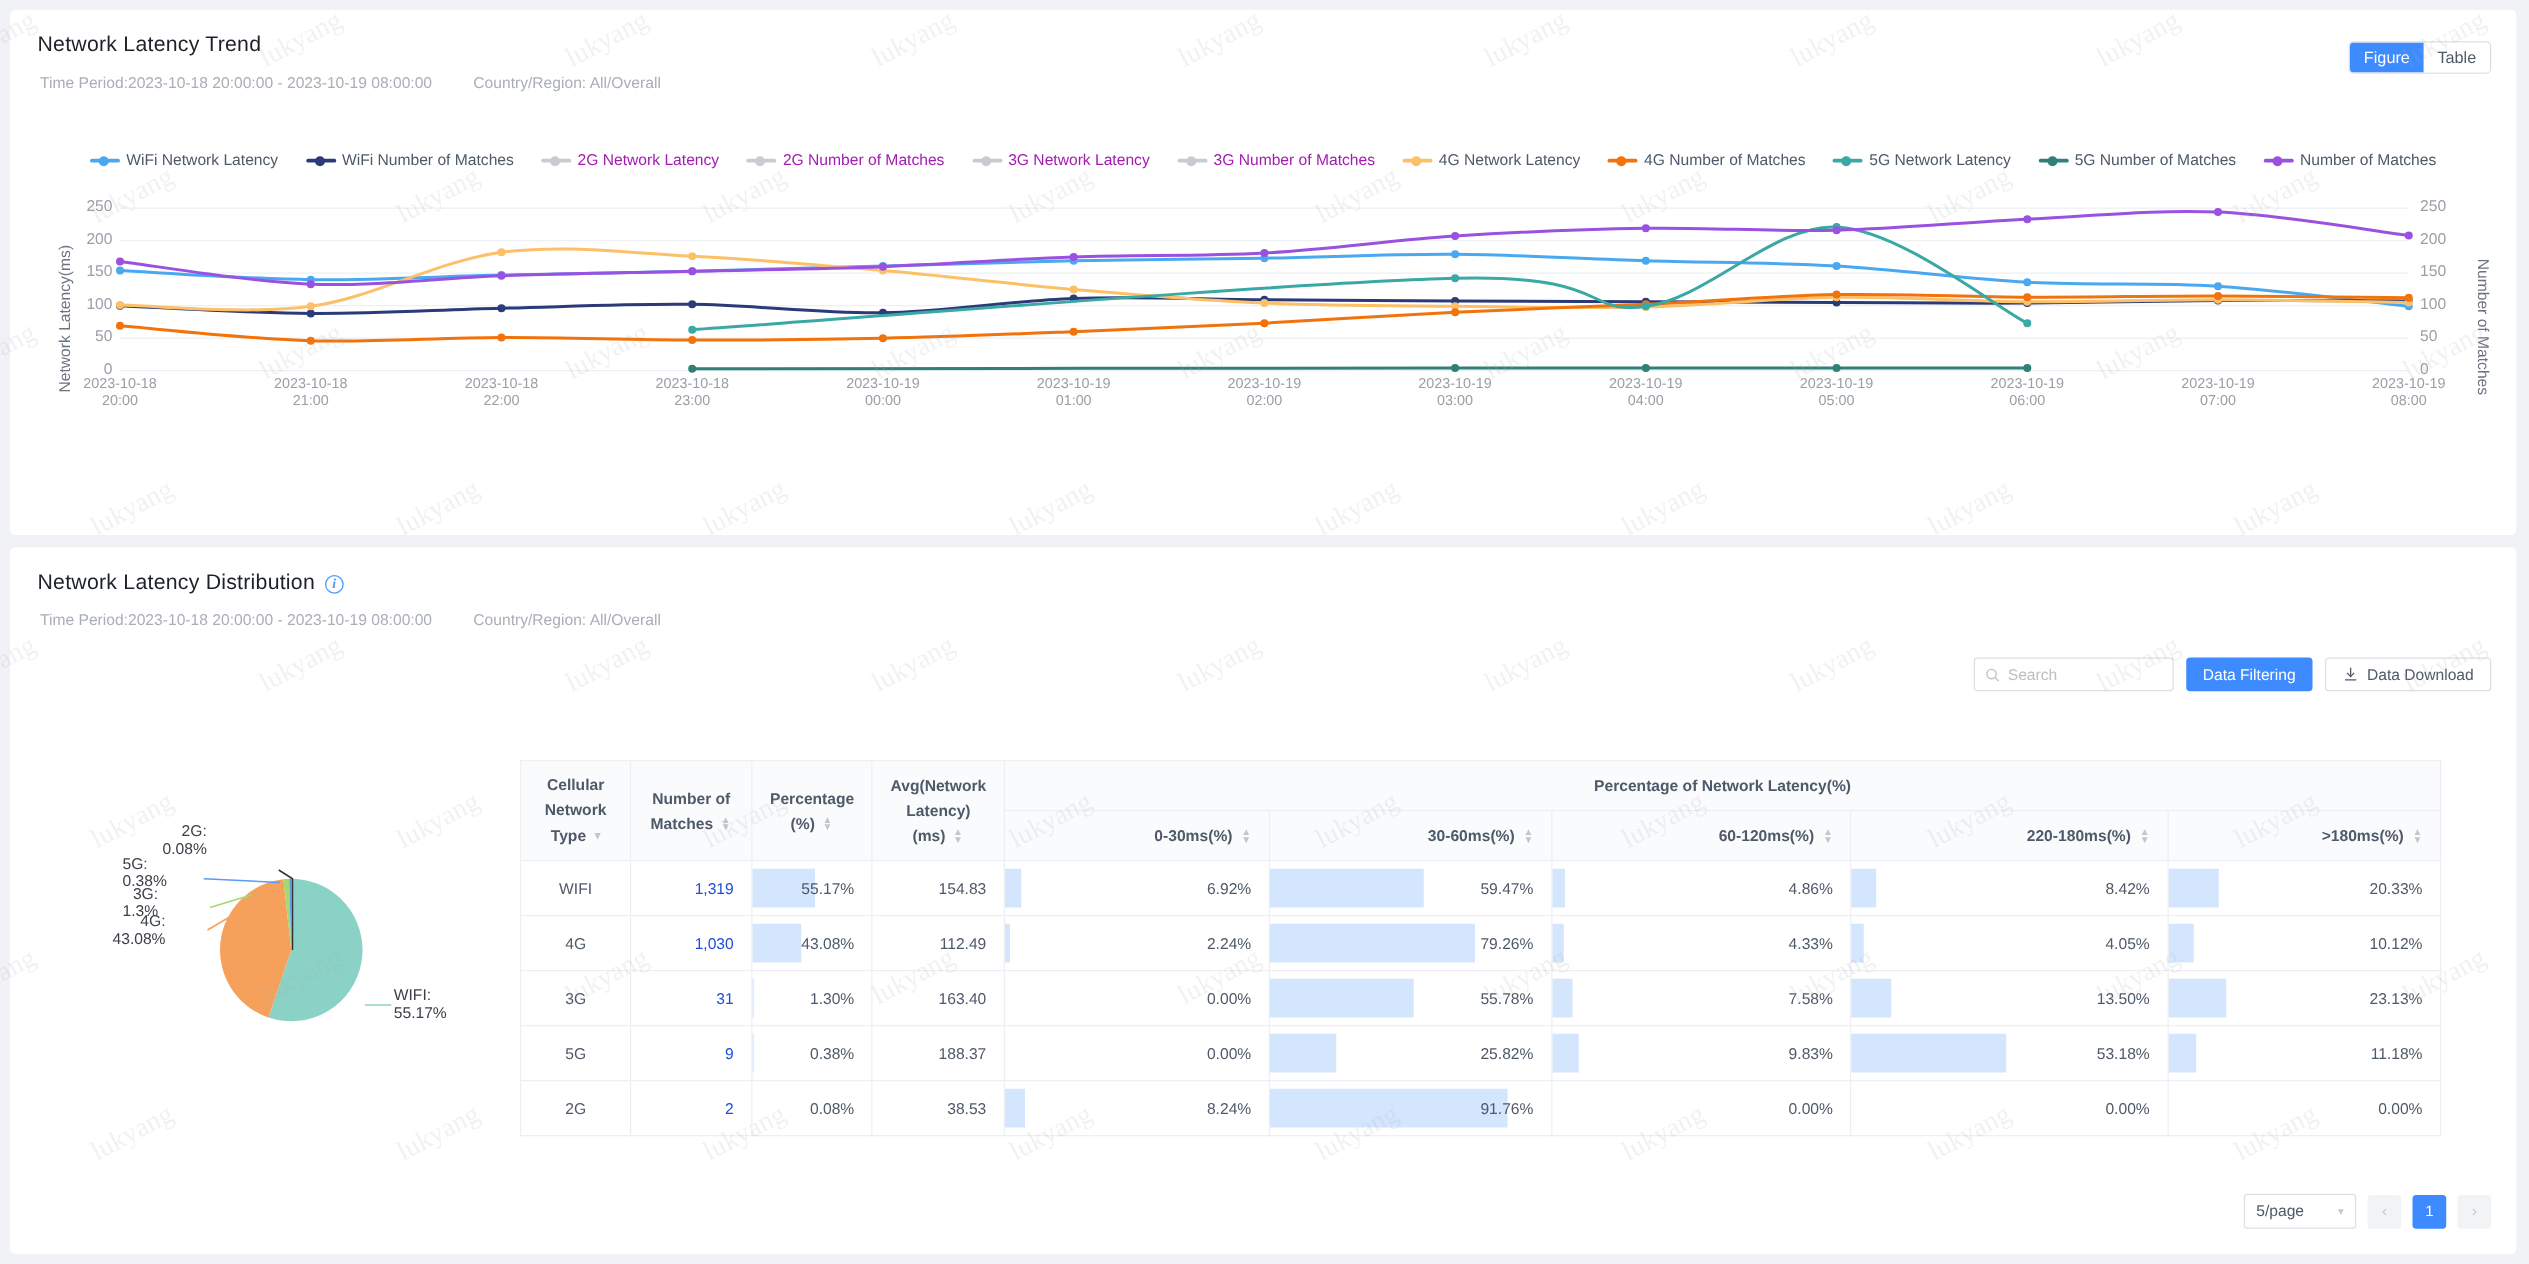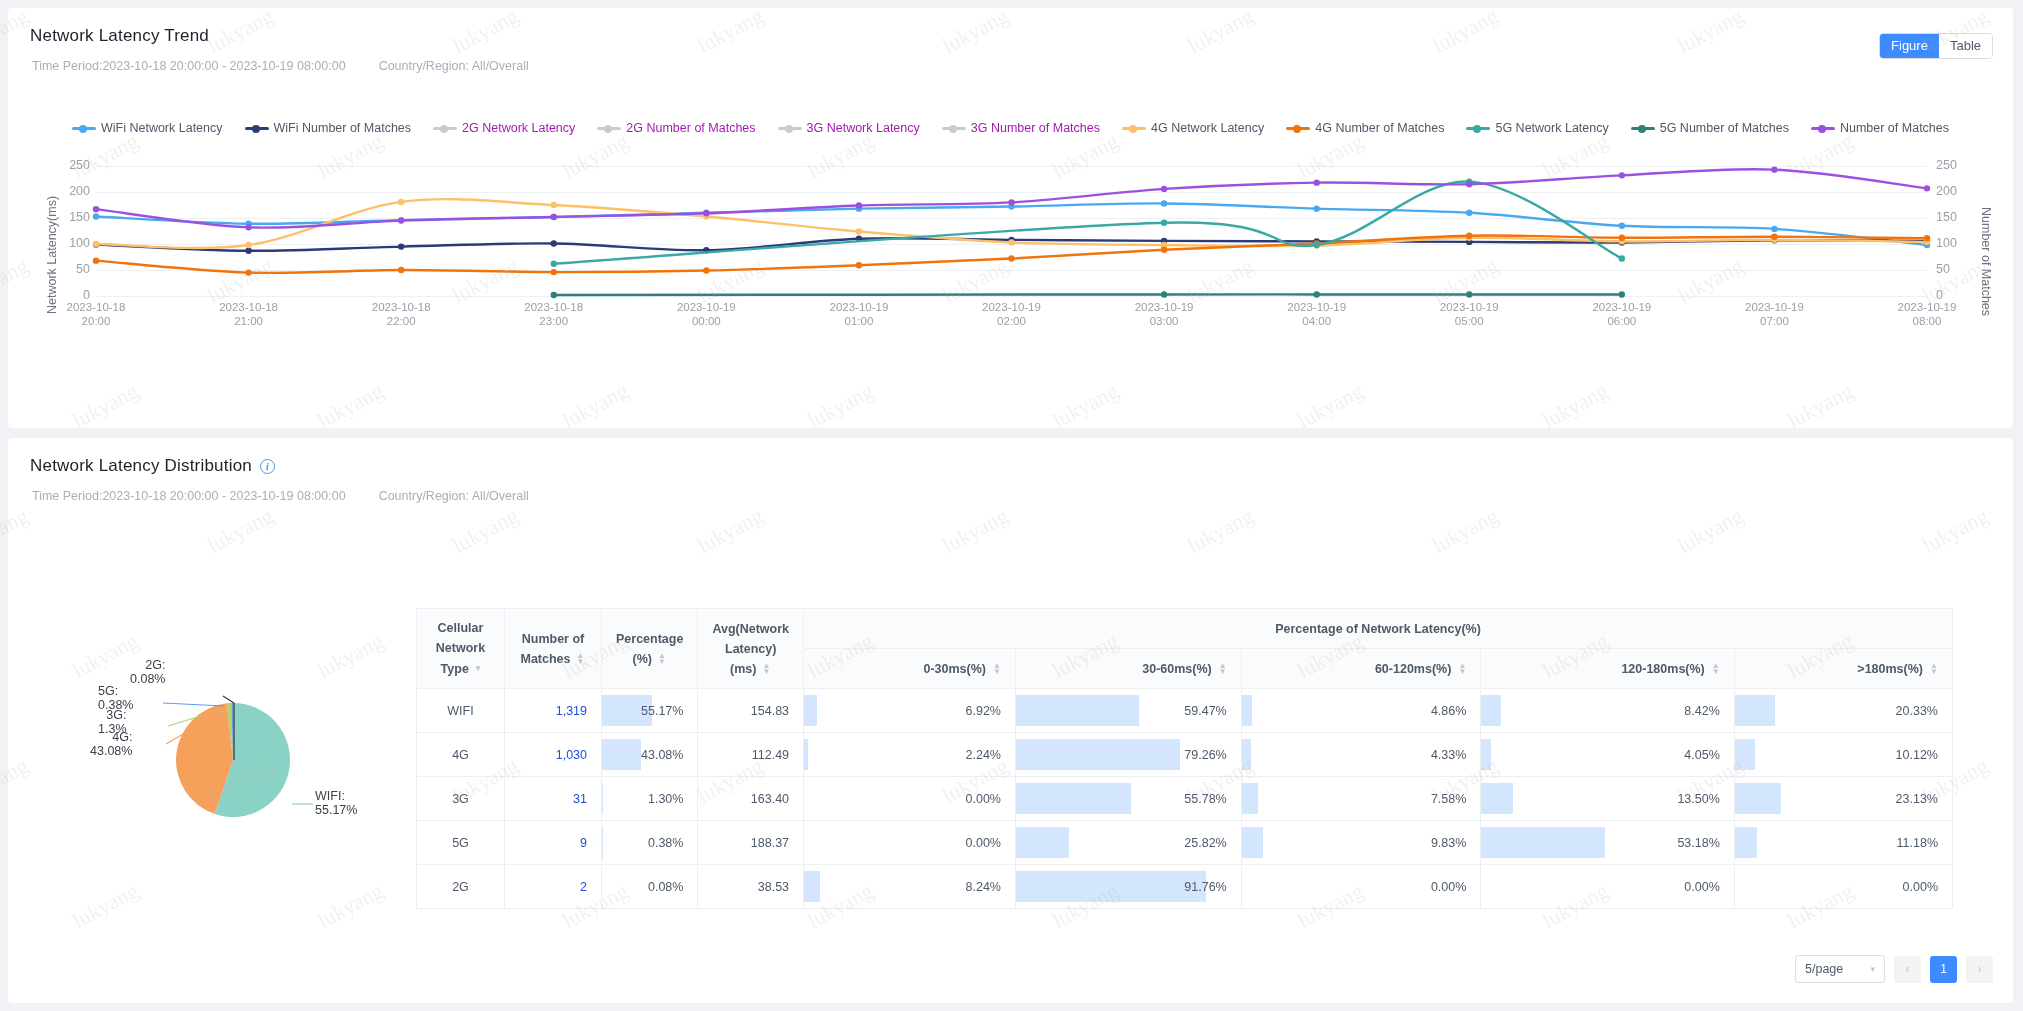--- a/index.html
+++ b/index.html
@@ -355,20 +355,38 @@
 
     <div class="card-title">
       <span>Network Latency Distribution</span><span class="info-icon">i</span>
     </div>
     <div class="card-sub">
       <span>Time Period:2023-10-18 20:00:00 - 2023-10-19 08:00:00</span>
       <span class="gap"></span>
       <span>Country/Region: All/Overall</span>
     </div>
 
+    <div class="toolbar">
+      <div class="searchbox">
+        <svg width="12" height="12" viewBox="0 0 16 16">
+          <circle cx="7" cy="7" r="5" fill="none" stroke="#bcc0c6" stroke-width="1.5"></circle>
+          <line x1="10.8" y1="10.8" x2="14.5" y2="14.5" stroke="#bcc0c6" stroke-width="1.5"></line>
+        </svg>
+        <span class="ph">Search</span>
+      </div>
+      <button class="btn-primary">Data Filtering</button>
+      <button class="btn-ghost">
+        <svg width="13" height="13" viewBox="0 0 16 16">
+          <line x1="8" y1="1.5" x2="8" y2="10" stroke="#4e5969" stroke-width="1.3"></line>
+          <polyline points="4.5,6.5 8,10.2 11.5,6.5" fill="none" stroke="#4e5969" stroke-width="1.3"></polyline>
+          <line x1="2.5" y1="13.5" x2="13.5" y2="13.5" stroke="#4e5969" stroke-width="1.3"></line>
+        </svg>
+        <span>Data Download</span>
+      </button>
+    </div>
 
     <div class="piewrap">
       <svg width="390" height="300" id="pie-svg">
           <path d="M215,152 L215,95 A57,57 0 1 1 196.8267298031592,206.02529269104073 Z" fill="#8ad2c5"></path>
           <path d="M215,152 L196.8267298031592,206.02529269104073 A57,57 0 0 1 208.71017404856912,95.34809721200261 Z" fill="#f5a15c"></path>
           <path d="M215,152 L208.71017404856912,95.34809721200261 A57,57 0 0 1 213.35294283277872,95.02380143702192 Z" fill="#a5d86e"></path>
           <path d="M215,152 L213.35294283277872,95.02380143702192 A57,57 0 0 1 214.7135166046056,95.00071994082589 Z" fill="#5b9bf5"></path>
           <path d="M215,152 L214.7135166046056,95.00071994082589 A57,57 0 0 1 215,95 Z" fill="#444b54"></path>
           <path d="M274,196 L295,196" fill="none" stroke="#8ad2c5" stroke-width="1.2"></path>
           <path d="M165,126 L148,136" fill="none" stroke="#f5a15c" stroke-width="1.2"></path>
@@ -408,21 +426,21 @@
           <th style="text-align:right">
             <span>0-30ms(%)</span><span class="sorter"><i>▲</i><i>▼</i></span>
           </th>
           <th style="text-align:right">
             <span>30-60ms(%)</span><span class="sorter"><i>▲</i><i>▼</i></span>
           </th>
           <th style="text-align:right">
             <span>60-120ms(%)</span><span class="sorter"><i>▲</i><i>▼</i></span>
           </th>
           <th style="text-align:right">
-            <span>120-180ms(%)</span><span class="sorter"><i>▲</i><i>▼</i></span>
+            <span>220-180ms(%)</span><span class="sorter"><i>▲</i><i>▼</i></span>
           </th>
           <th style="text-align:right">
             <span>&gt;180ms(%)</span><span class="sorter"><i>▲</i><i>▼</i></span>
           </th>
         </tr>
       </thead>
       <tbody id="dist-tbody">
           <tr>
             <td class="c">WIFI</td>
             <td><span class="lnk">1,319</span></td>

